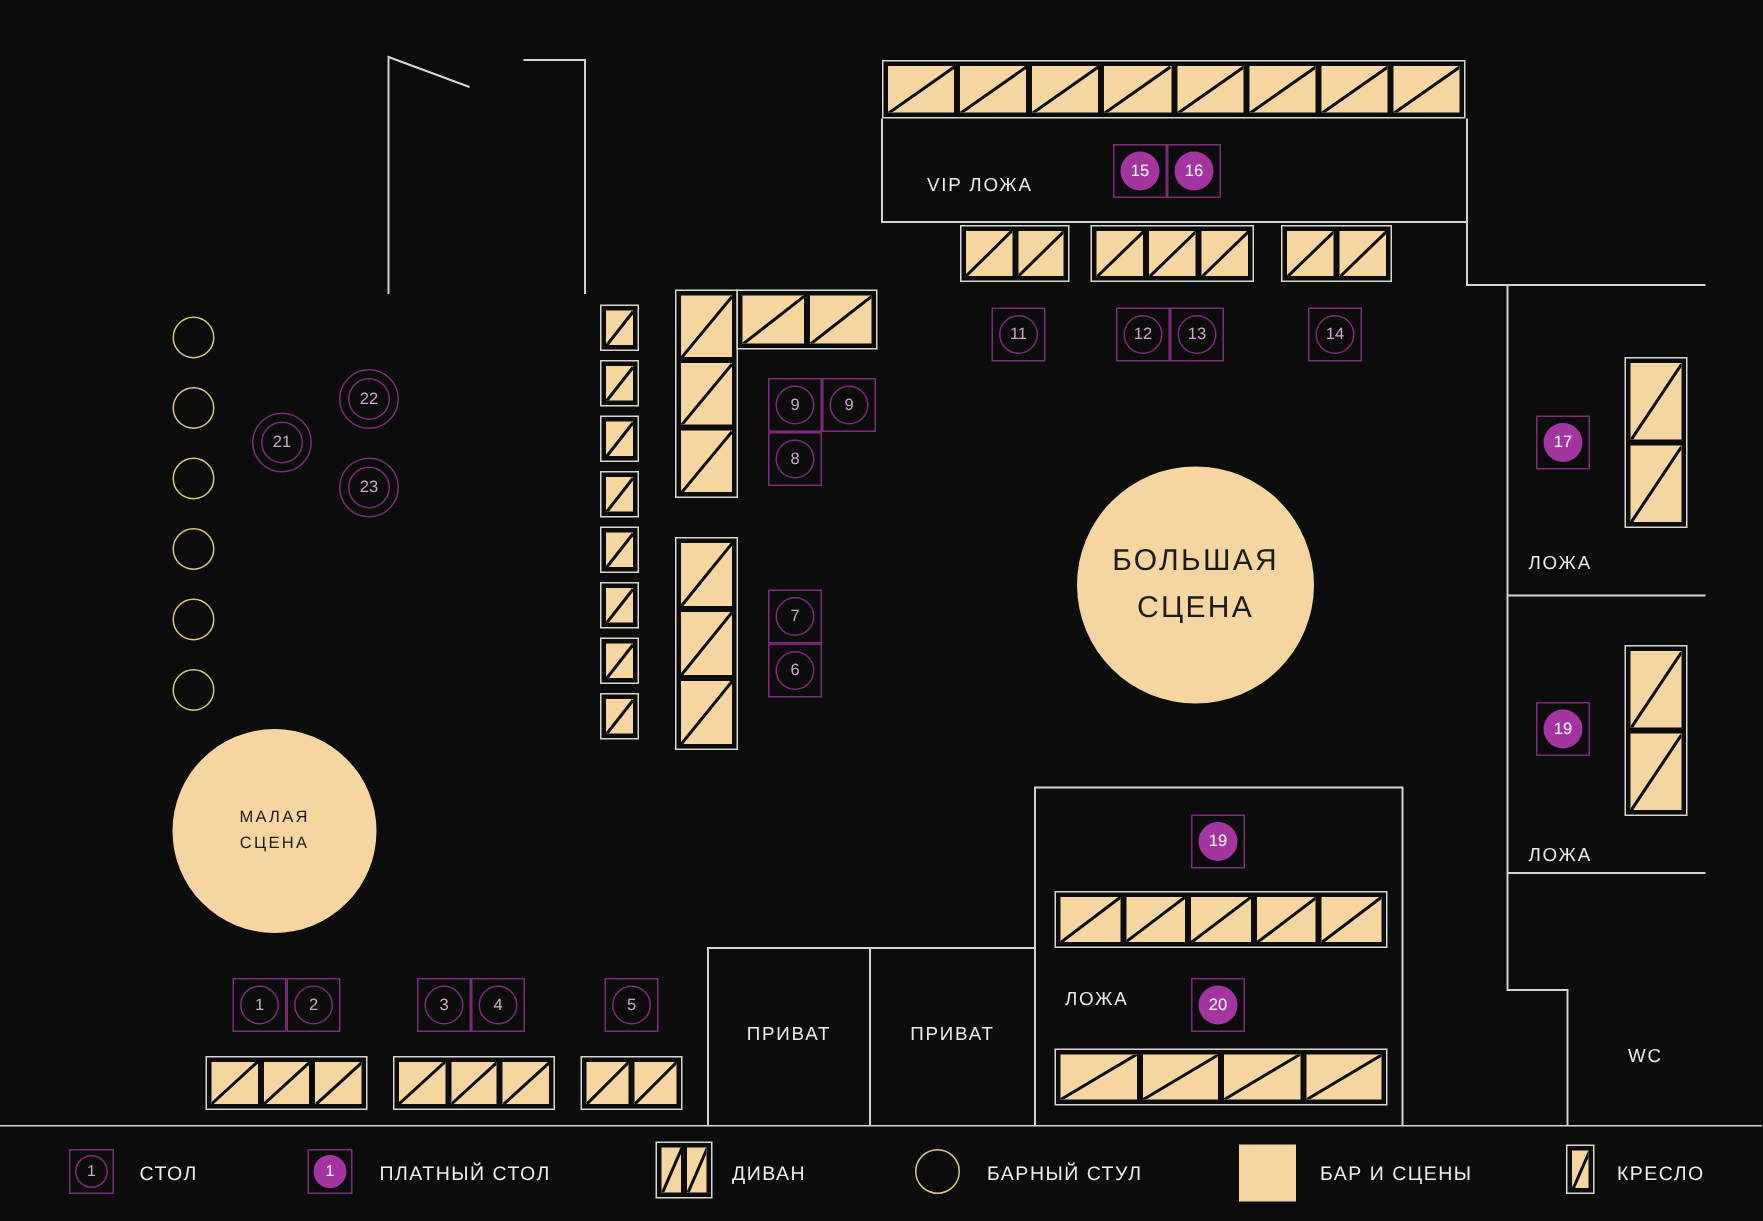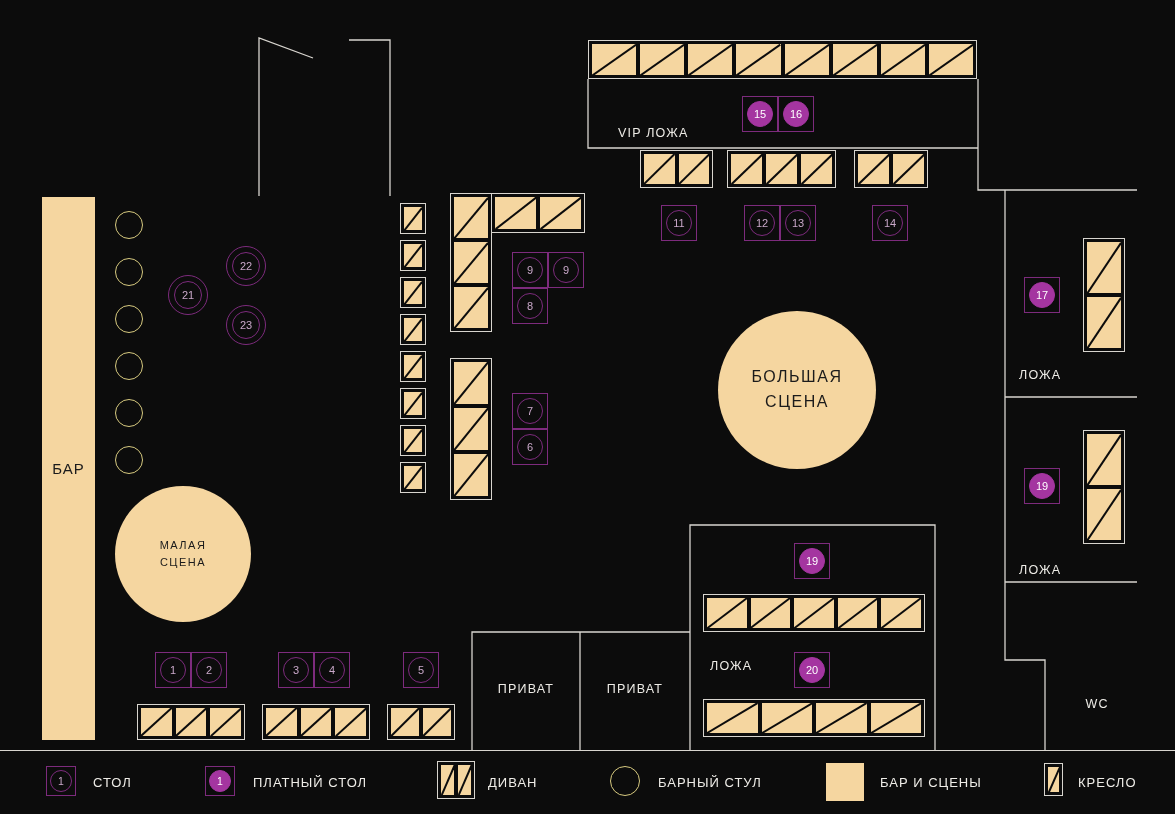--- a/index.html
+++ b/index.html
@@ -12,21 +12,21 @@
   
   .bar-strip { position: absolute; left: 42px; top: 197px; width: 53px; height: 543px;
     background: #f5d6a0; display: flex; align-items: center; justify-content: center; }
   .bar-label { color: #1b1b1b; font-size: 15px; letter-spacing: 1px; }
 
   
   .stage { position: absolute; background: #f5d6a0; border-radius: 50%;
     display: flex; flex-direction: column; align-items: center; justify-content: center;
     color: #1b1b1b; letter-spacing: 1.5px; text-align: center; }
   .stage-small { left: 115px; top: 486px; width: 136px; height: 136px; font-size: 11px; line-height: 1.55; }
-  .stage-big { left: 718px; top: 311px; width: 158px; height: 158px; font-size: 16px; line-height: 1.55; }
+  .stage-big { left: 718px; top: 311px; width: 158px; height: 158px; font-size: 20px; line-height: 1.55; }
 
   
   .entrance-label { position: absolute; left: 324px; top: 138px; transform: translate(-50%,-50%);
     color: #f0eee9; font-size: 15px; letter-spacing: 2px; text-align: center; line-height: 1.5; white-space: nowrap; }
   .room-label { position: absolute; color: #edebe6; font-size: 12.5px; letter-spacing: 1.2px; white-space: nowrap; }
   .room-label.centered { transform: translate(-50%,-50%); }
 
   
   .sofa { position: absolute; border: 1px solid #d8d5cf; padding: 3px; display: flex; gap: 4px; }
   .sofa.v { flex-direction: column; }
@@ -66,36 +66,33 @@
     <path d="M588 79 V148 H978"></path>
     <path d="M978 79 V190 H1137"></path>
     <path d="M1005 190 V660 H1045 V750"></path>
     <path d="M1005 397 H1137"></path>
     <path d="M1005 582 H1137"></path>
     <path d="M690 750 V525 H935 V750"></path>
     <path d="M472 750 V632 H690"></path>
     <path d="M580 632 V750"></path>
   </svg>
 
-  <div class="bar-strip">
-    <span class="bar-label">БАР</span>
-  </div>
 
 
   <div class="stage stage-small">
     <div>МАЛАЯ</div>
     <div>СЦЕНА</div>
   </div>
 
   <div class="stage stage-big">
     <div>БОЛЬШАЯ</div>
     <div>СЦЕНА</div>
   </div>
 
-  <span class="room-label" style="left:618px;top:126px">VIP ЛОЖА</span>
+  <span class="room-label" style="left:618px;top:116px">VIP ЛОЖА</span>
   <span class="room-label" style="left:1019px;top:368px">ЛОЖА</span>
   <span class="room-label" style="left:1019px;top:563px">ЛОЖА</span>
   <span class="room-label" style="left:710px;top:659px">ЛОЖА</span>
   <span class="room-label centered" style="left:526px;top:689px">ПРИВАТ</span>
   <span class="room-label centered" style="left:635px;top:689px">ПРИВАТ</span>
   <span class="room-label centered" style="left:1097px;top:704px">WC</span>
 
   <div id="furniture-layer">
       <div class="sofa h" style="left: 588px; top: 40px; width: 389px; height: 39px;">
         <div class="seg">

